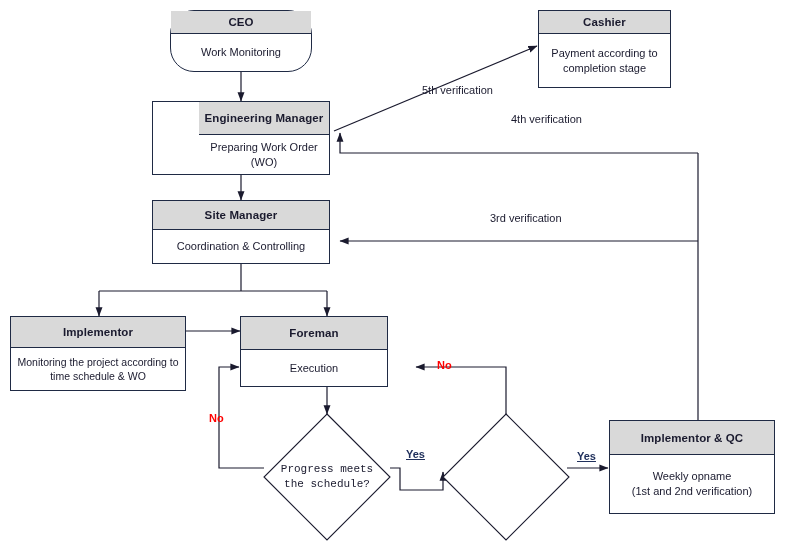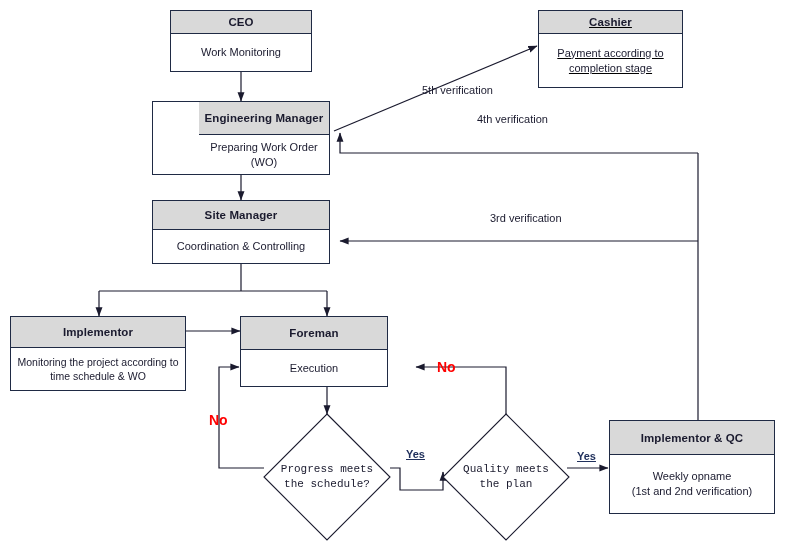--- a/index.html
+++ b/index.html
@@ -98,21 +98,21 @@
   }
   .elabel.yes {
     color: #20305c;
     font-weight: bold;
     font-size: 11px;
     text-decoration: underline;
   }
   .elabel.no {
     color: #ff0000;
     font-weight: bold;
-    font-size: 14px;
+    font-size: 11px;
   }
 </style>
 </head>
 <body>
 
 <div id="canvas">
 
   <svg class="edges" viewBox="0 0 800 542" width="800" height="542">
     <defs>
       <marker id="arrow" markerWidth="9" markerHeight="9" refX="7.2" refY="3.2" orient="auto" markerUnits="strokeWidth">
@@ -146,26 +146,26 @@
 
       <path d="M698,241 L340,241" marker-end="url(#arrow)"></path>
 
       <path d="M698,153 L340,153 L340,133" marker-end="url(#arrow)"></path>
 
       <path d="M334,131 L537,46" marker-end="url(#arrow)"></path>
 
     </g>
   </svg>
 
-  <div class="node" style="left:170px; top:10px; width:142px; height:62px;">
+  <div class="node" style="left:170px; top:10px; width:142px; height:62px;border-radius:24px;">
     <div class="hdr" style="height:22px;">CEO</div>
     <div class="body">Work Monitoring</div>
   </div>
 
-  <div class="node" style="left:538px; top:10px; width:145px; height:78px;text-decoration:underline;">
+  <div class="node" style="left:538px; top:10px; width:133px; height:78px;">
     <div class="hdr" style="height:22px;">Cashier</div>
     <div class="body">Payment according to
 completion stage</div>
   </div>
 
   <div class="node" style="left:152px; top:101px; width:178px; height:74px;padding-left:46px;">
     <div class="hdr" style="height:32px;">Engineering Manager</div>
     <div class="body">Preparing Work Order (WO)</div>
   </div>
 
@@ -196,27 +196,25 @@
       <polygon points="64,1 127,64 64,127 1,64" fill="#ffffff" stroke="#1a1a2e" stroke-width="1.1"></polygon>
     </svg>
     <div class="dlabel">Progress meets
 the schedule?</div>
   </div>
 
   <div class="diamond" style="left:442px; top:413px; width:128px; height:128px;">
     <svg class="dshape" viewBox="0 0 128 128">
       <polygon points="64,1 127,64 64,127 1,64" fill="#ffffff" stroke="#1a1a2e" stroke-width="1.1"></polygon>
     </svg>
-    <div class="dlabel">Quality meets
-the plan</div>
   </div>
 
   <div class="elabel" style="left:394px; top:84px;padding-left:28px;">5th verification</div>
 
-  <div class="elabel" style="left:477px; top:113px;">4th verification</div>
+  <div class="elabel" style="left:511px; top:113px;">4th verification</div>
 
   <div class="elabel" style="left:490px; top:212px;">3rd verification</div>
 
   <div class="elabel no" style="left:209px; top:412px;">No</div>
 
   <div class="elabel yes" style="left:406px; top:448px;">Yes</div>
 
   <div class="elabel no" style="left:437px; top:359px;">No</div>
 
   <div class="elabel yes" style="left:577px; top:450px;">Yes</div>

